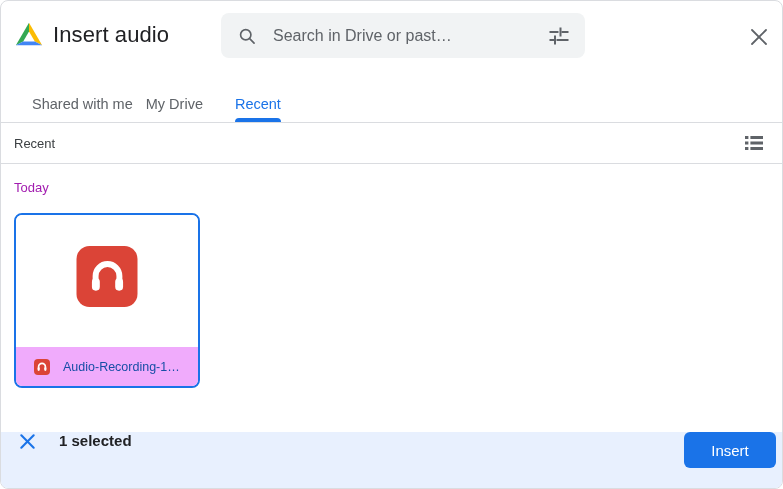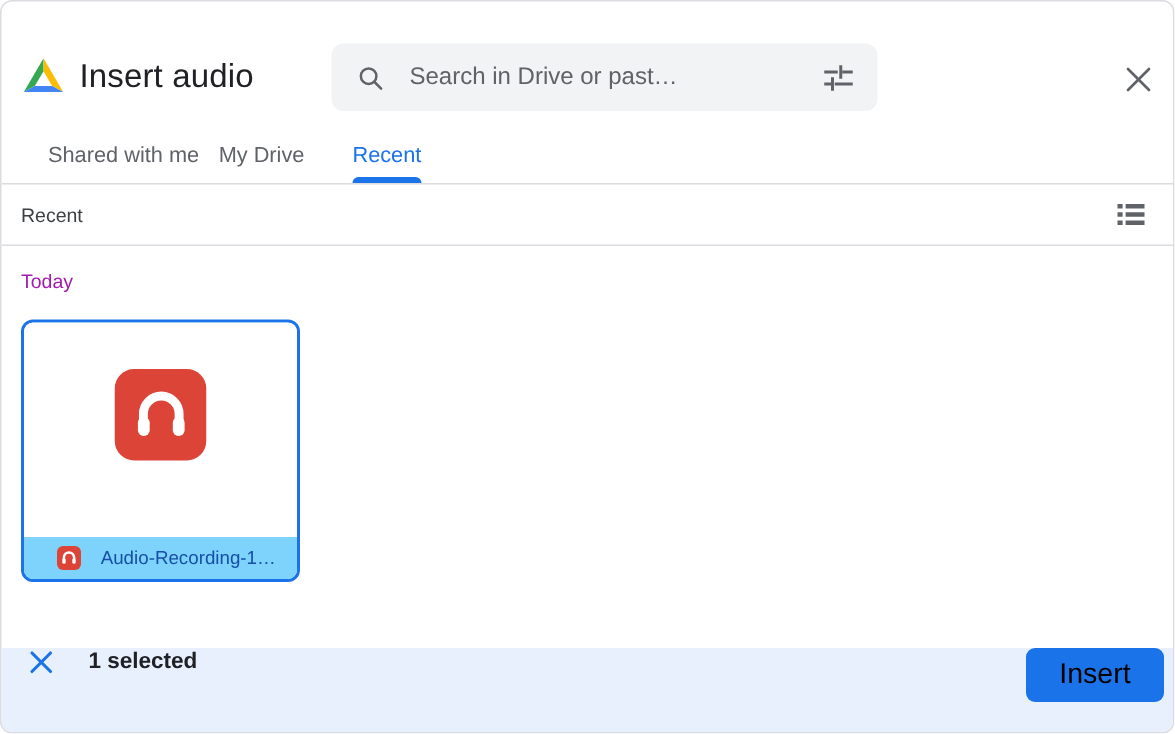--- a/index.html
+++ b/index.html
@@ -4,21 +4,21 @@
 <style>
   * { margin:0; padding:0; box-sizing:border-box; }
   html,body { background:#fff; }
   body { font-family:"Liberation Sans", sans-serif; }
   .dialog {
     position:relative; width:783px; height:489px;
     border:1px solid #dadce0; border-radius:8px; background:#fff;
     overflow:hidden;
   }
   
-  .header { position:absolute; left:0; top:16px; width:100%; height:70px; }
+  .header { position:absolute; left:0; top:0; width:100%; height:70px; }
   .logo { position:absolute; left:13px; top:20px; width:30px; height:28px; }
   .title { position:absolute; left:52px; top:21px; font-size:22px; color:#202124; letter-spacing:.1px; }
   .searchbox {
     position:absolute; left:220px; top:12px; width:364px; height:45px;
     background:#f1f3f4; border-radius:8px; display:flex; align-items:center;
     padding:0 14px 0 16px;
   }
   .searchbox .mag { flex:0 0 auto; width:20px; height:20px; }
   .searchbox input {
     flex:1 1 auto; border:none; outline:none; background:transparent;
@@ -54,43 +54,43 @@
     border:2px solid #1a73e8; border-radius:8px; background:#fff;
     overflow:hidden; cursor:pointer;
   }
   .file-thumb { position:relative; width:100%; height:135px; background:#fff; }
   .audio-badge-lg {
     position:absolute; left:50%; top:31px; transform:translateX(-50%);
     width:61px; height:61px; border-radius:13px; background:#db4437;
     display:flex; align-items:center; justify-content:center;
   }
   .file-strip {
-    position:absolute; left:0; bottom:0; width:100%; height:28px;
-    background:#7dd3fc; display:flex; align-items:center; padding:0 10px 0 18px;justify-content:center;
+    position:absolute; left:0; bottom:0; width:100%; height:39px;
+    background:#f0abfc; display:flex; align-items:center; padding:0 10px 0 18px;
   }
   .audio-badge-sm {
     flex:0 0 auto; width:16px; height:16px; border-radius:4px; background:#db4437;
     display:flex; align-items:center; justify-content:center;
   }
   .file-name {
     margin-left:13px; font-size:12.5px; font-weight:500; color:#174ea6;
     white-space:nowrap; overflow:hidden;
   }
   
   .footer {
     position:absolute; left:0; bottom:0; width:100%; height:56px;
     background:#e8f0fe; display:flex; align-items:flex-start;
     padding:0 6px 12px 16px;
   }
   .deselect-btn { flex:0 0 auto; width:20px; height:20px; border:none; background:transparent; cursor:pointer; padding:0; }
   .selected-text { margin-left:22px; font-size:15px; font-weight:700; color:#202124; }
   .insert-btn {
     margin-left:auto; width:92px; height:36px; border:none; border-radius:6px;
-    background:#1a73e8; color:#000000; font-family:"Liberation Sans", sans-serif;
-    font-size:19px; font-weight:500; cursor:pointer;
+    background:#1a73e8; color:#ffffff; font-family:"Liberation Sans", sans-serif;
+    font-size:15px; font-weight:500; cursor:pointer;
   }
 </style>
 </head>
 <body>
 
 <div class="dialog">
 
   <div class="header">
     <svg class="logo" viewBox="0 0 32 28">
       <polygon points="16,1 2,25 9.8,20.8 16,10.2" fill="#34a853"></polygon>

